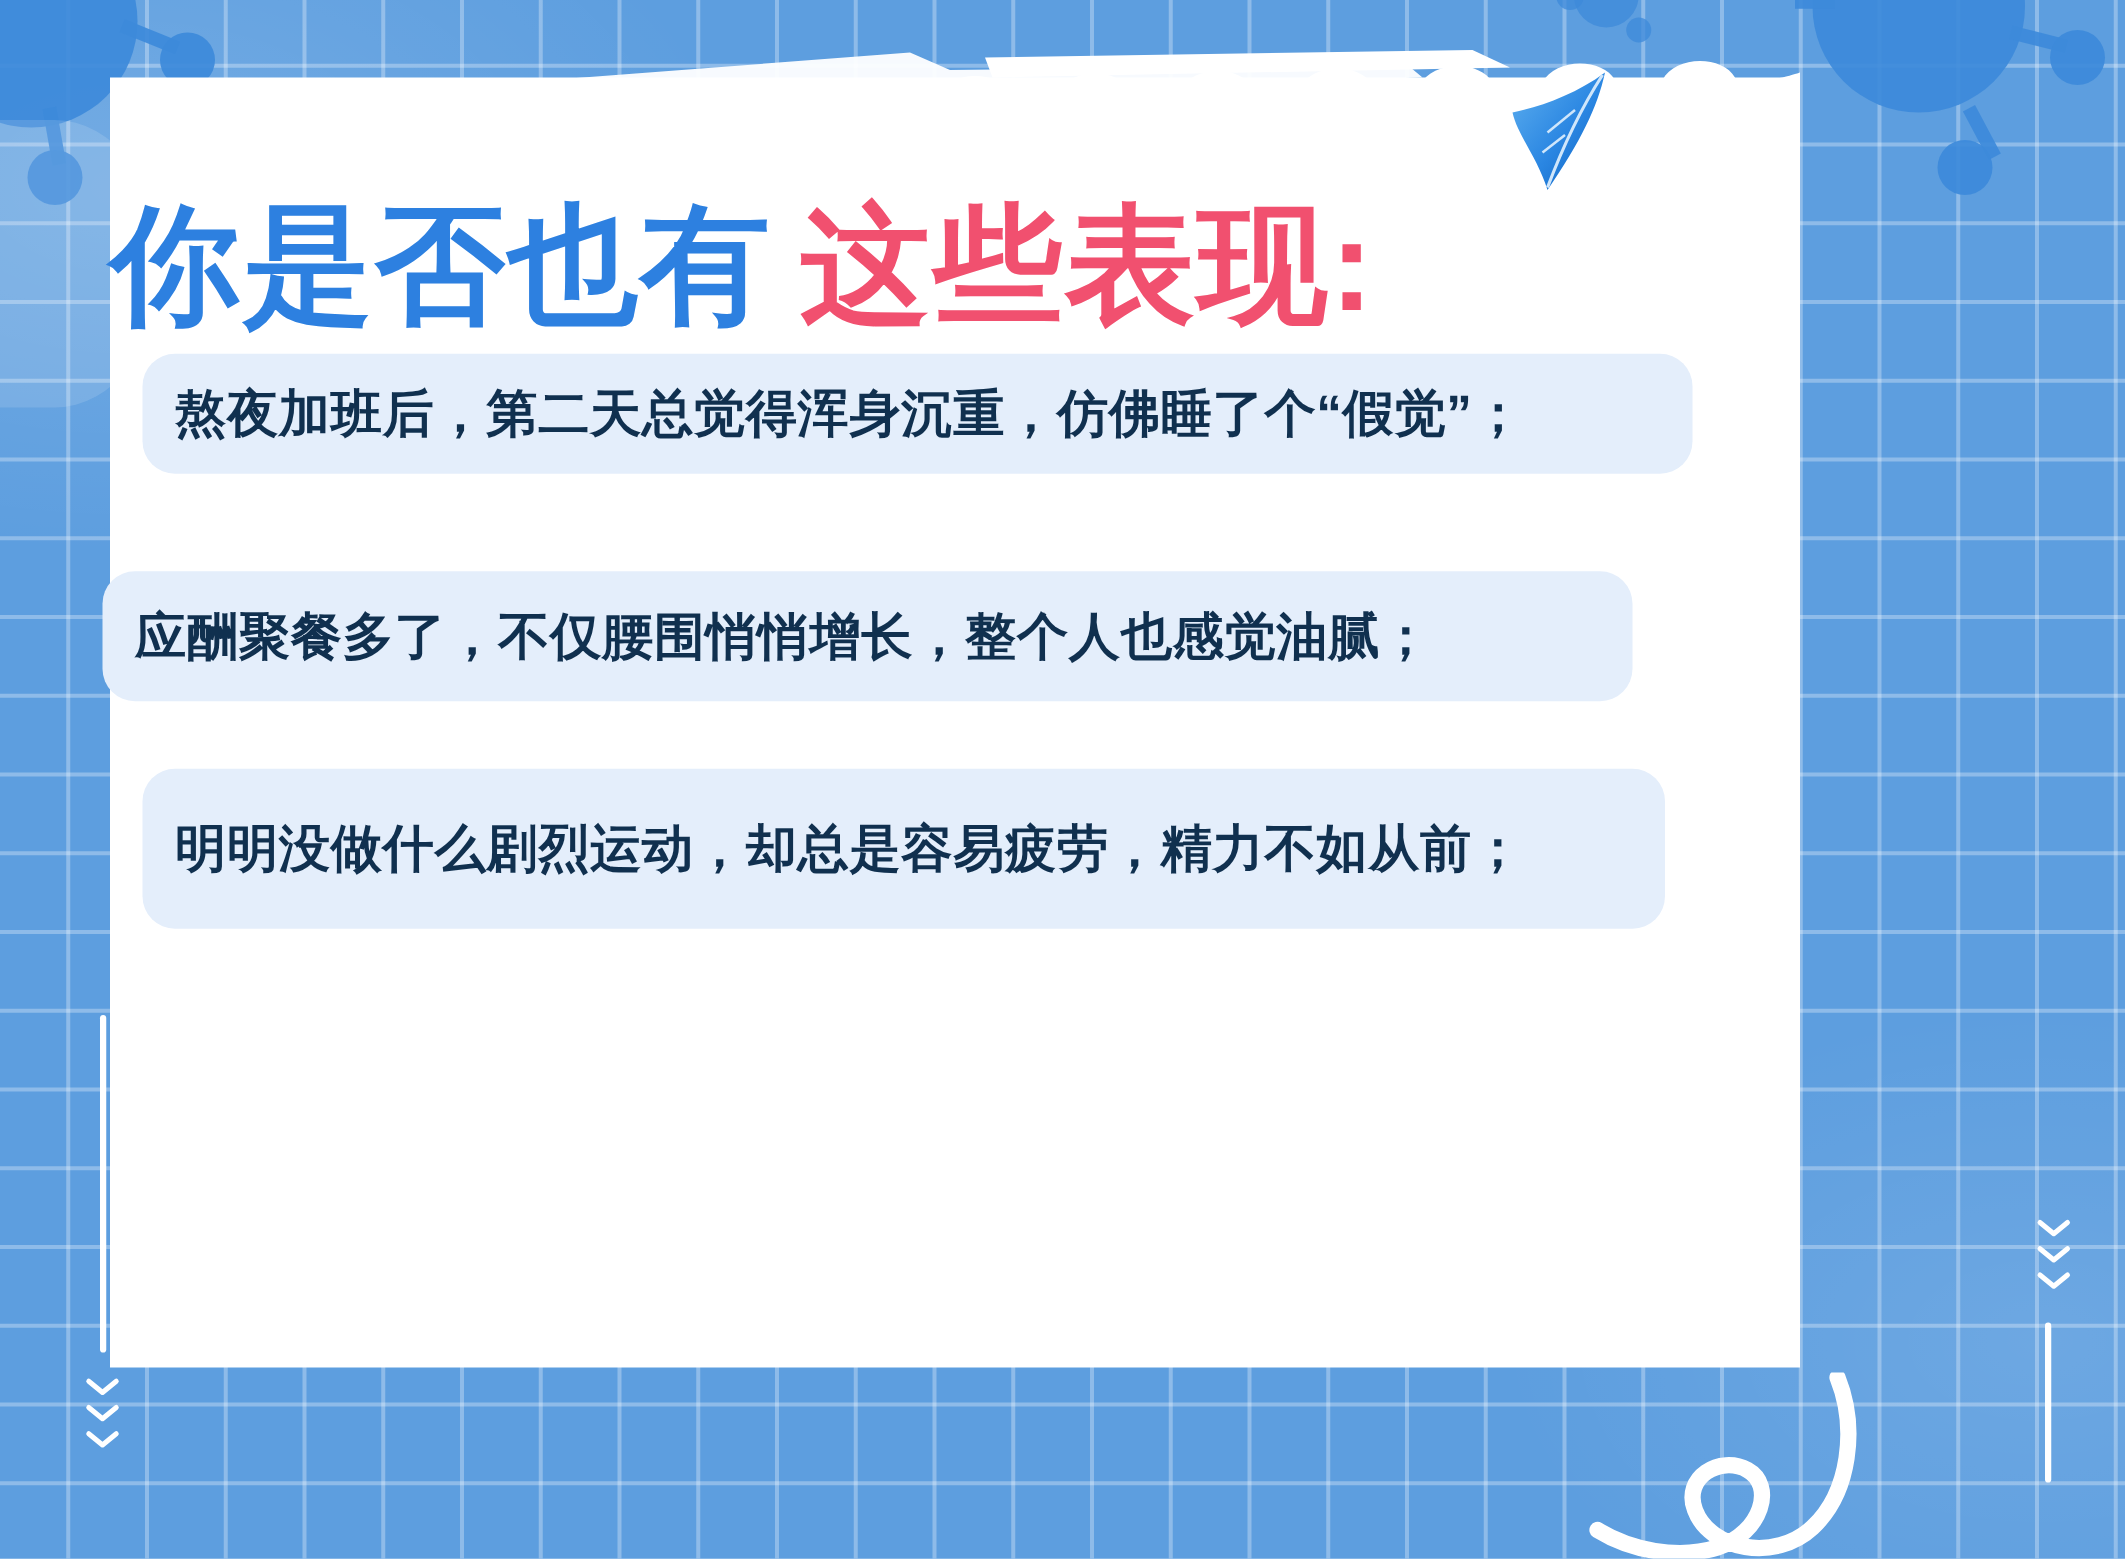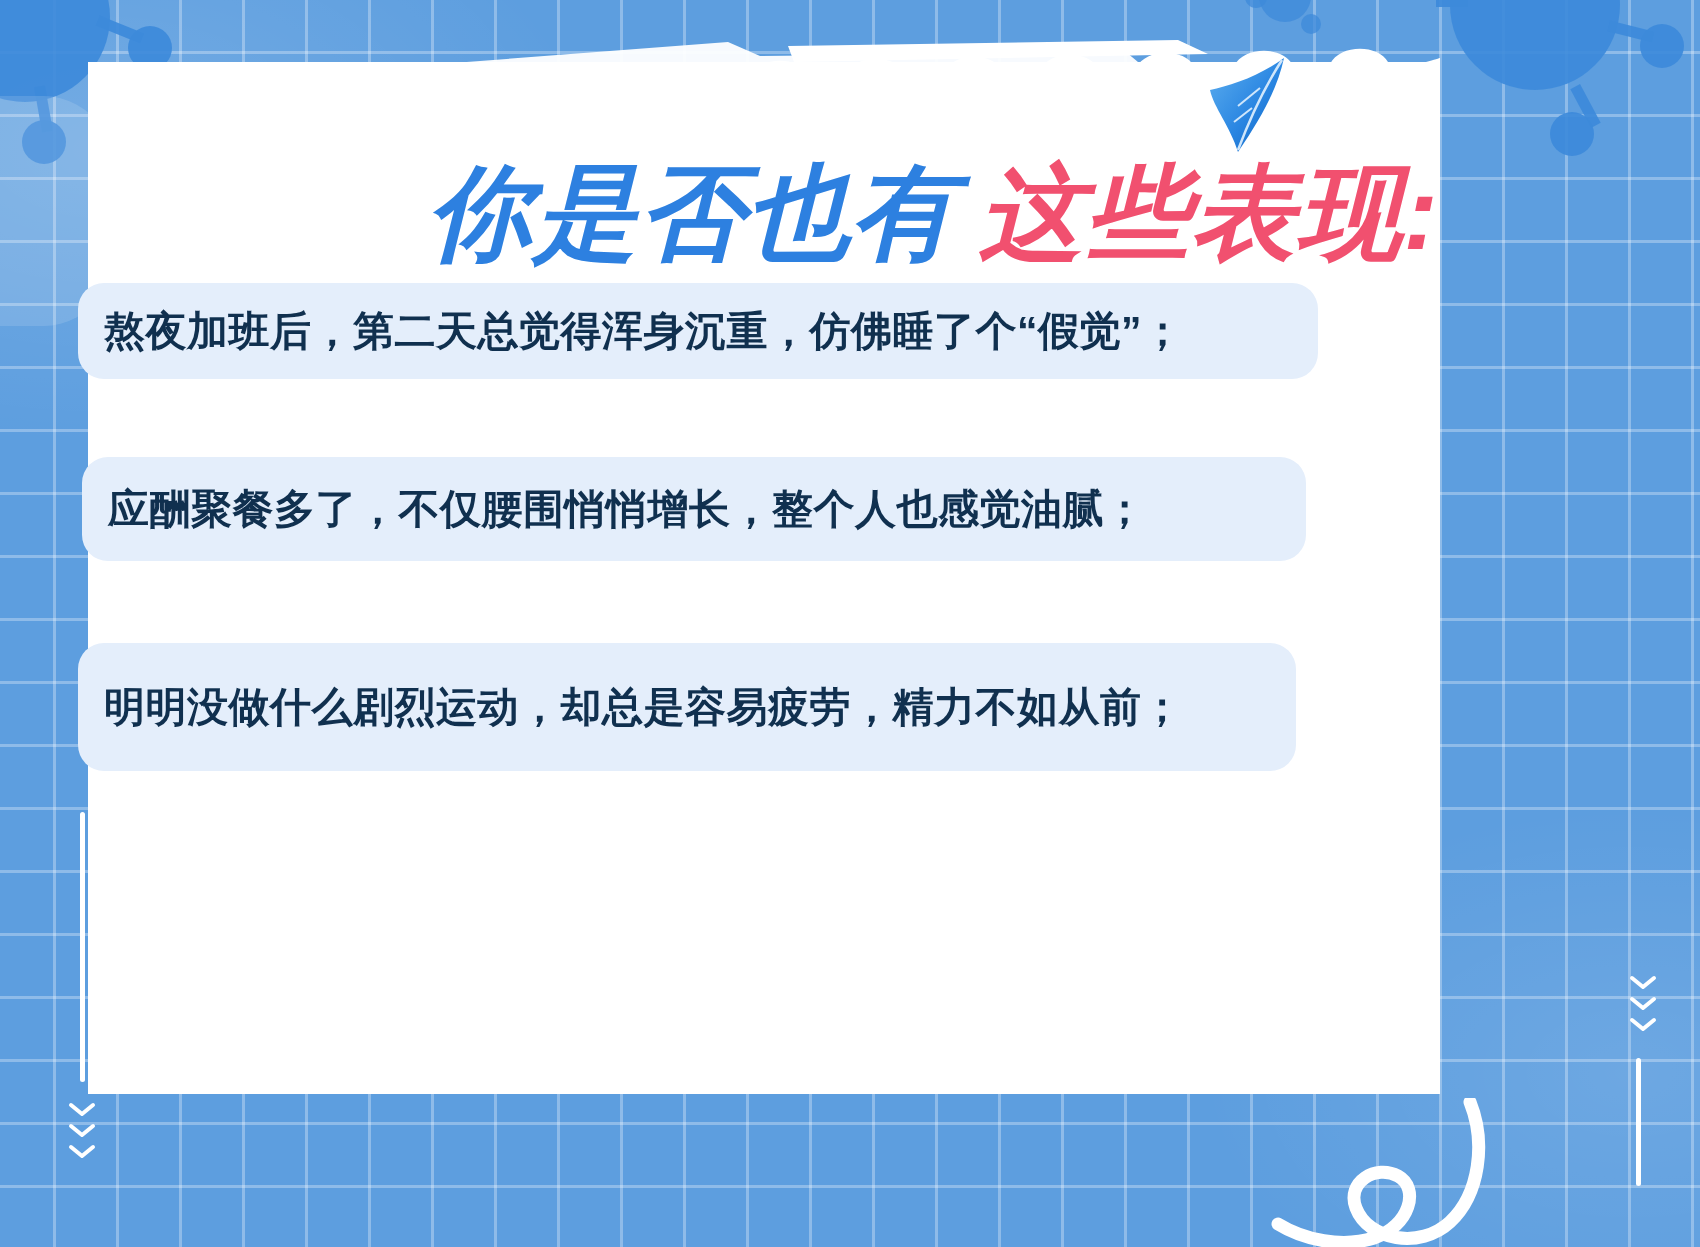--- a/index.html
+++ b/index.html
@@ -94,28 +94,27 @@
     height: 86px;
     z-index: 6;
   }
 
   
   .title {
     position: absolute;
     left: 0;
     top: 152px;
     width: 1352px;
-    text-align: right;
+    text-align: left;
     font-size: 104px;
     font-weight: 700;
     letter-spacing: 2px;
     line-height: 1.18;
     white-space: nowrap;
     z-index: 8;
-    font-style: italic;
   }
   .title .seg-a { color: #2d80e0; }
   .title .seg-b { color: #f1506f; margin-left: 22px; }
 
   
   .rows {
     position: absolute;
     left: 78px;
     top: 283px;
     width: 1240px;
@@ -127,23 +126,24 @@
     color: #10304f;
     font-size: 41px;
     font-weight: 700;
     line-height: 1.0;
     letter-spacing: 0.5px;
     display: flex;
     align-items: center;
     padding: 0 26px;
     box-sizing: border-box;
     white-space: nowrap;
+    margin-left: 36px;
   }
   .row-1 { width: 1240px; height: 96px; margin-bottom: 78px; }
-  .row-2 { width: 1224px; height: 104px; margin-bottom: 82px; margin-left: 4px; }
+  .row-2 { width: 1224px; height: 104px; margin-bottom: 54px; margin-left: 4px; }
   .row-3 { width: 1218px; height: 128px; margin-bottom: 78px; }
   .row-4 { width: 1216px; height: 104px; }
 
   
   .vline {
     position: absolute;
     width: 5px;
     background: #ffffff;
     border-radius: 3px;
     z-index: 4;

